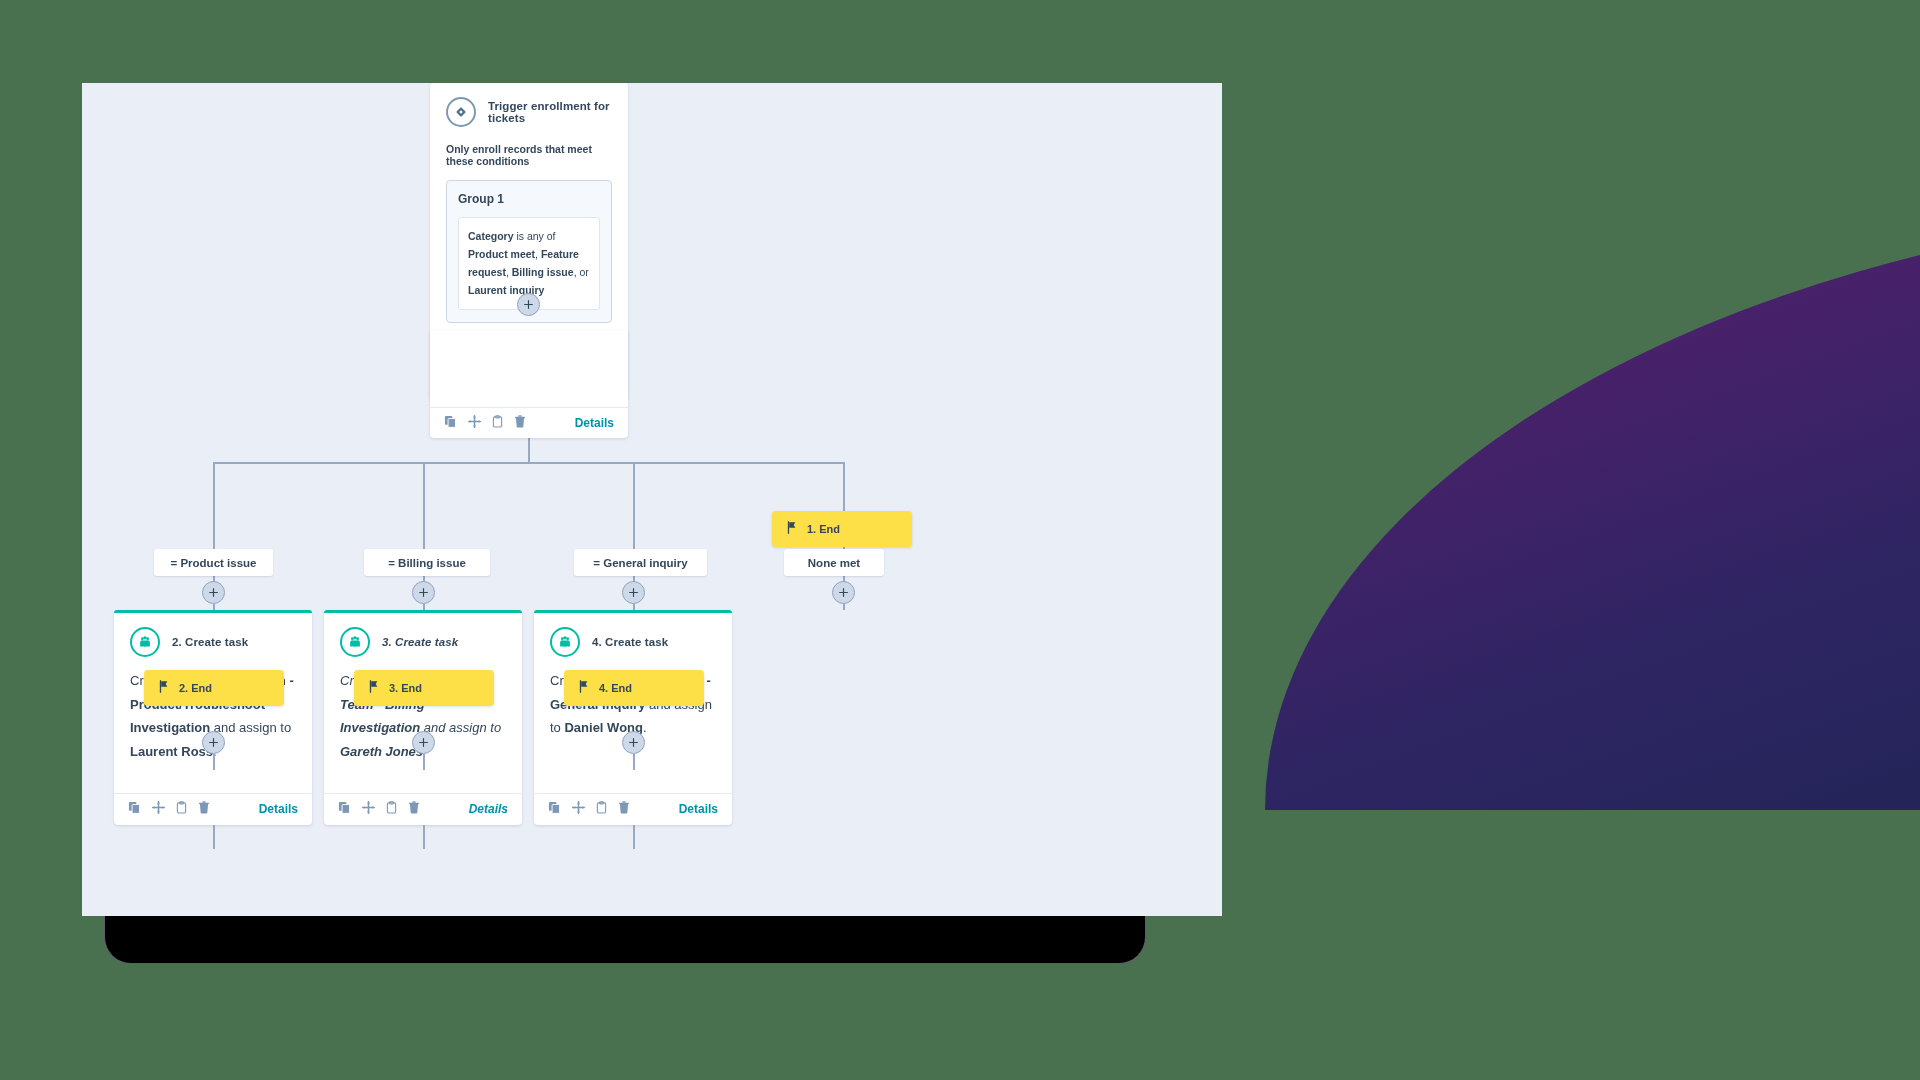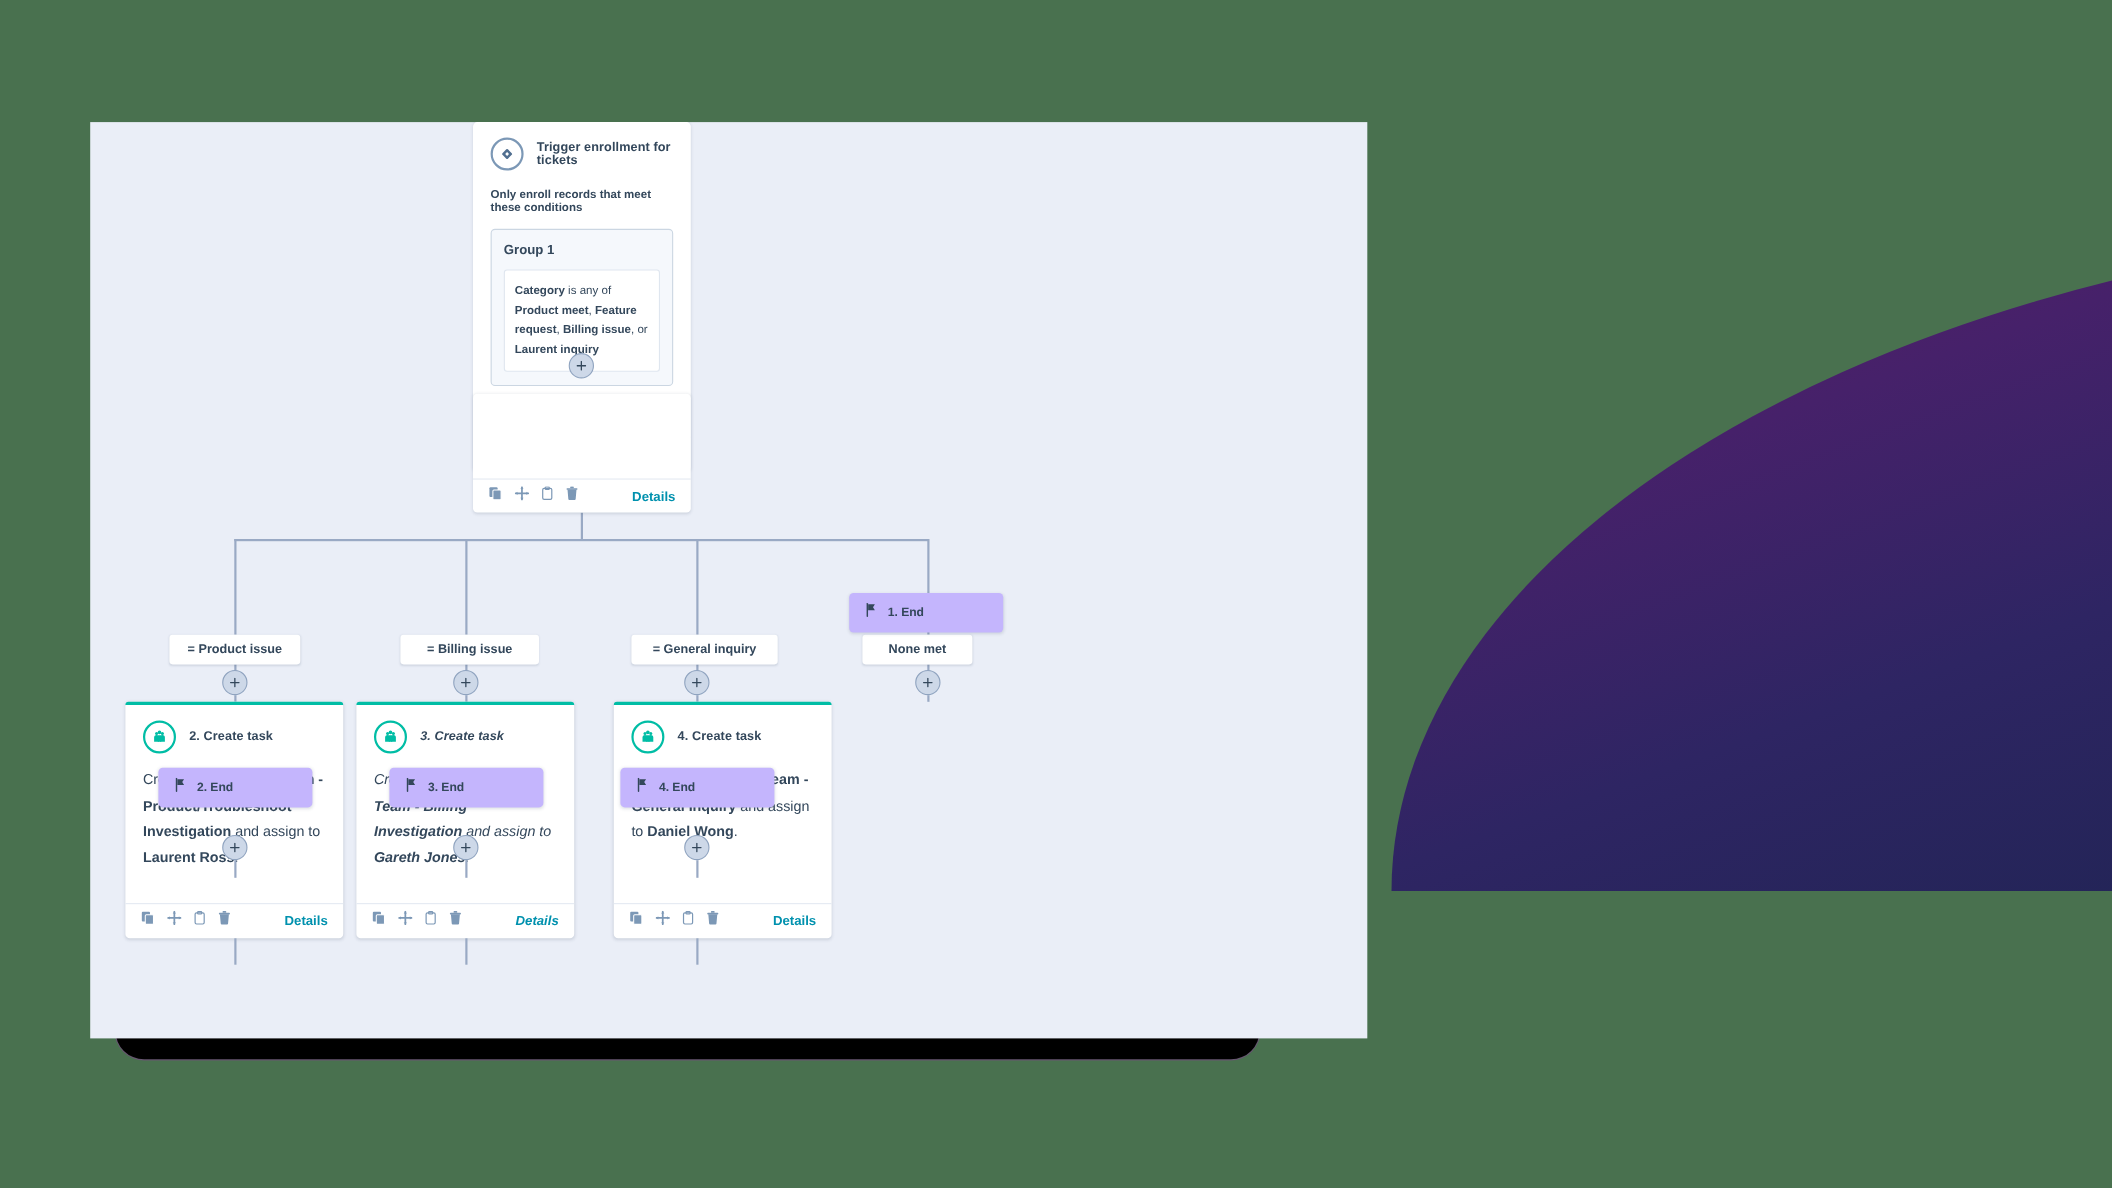--- a/index.html
+++ b/index.html
@@ -39,26 +39,25 @@
     height: 840px;
     background: #000000;
     border-radius: 26px;
     box-shadow: 0 0 0 1px rgba(128, 64, 140, 0.55);
   }
 
   
   .canvas {
     position: absolute;
     left: 82px;
-    top: 111px;
+    top: 83px;
     width: 1140px;
     height: 833px;
     background: #eaeef7;
     overflow: hidden;
-    padding-left: 21px;
   }
 
   
   .line-v {
     position: absolute;
     width: 2px;
     background: #99a9c4;
   }
   .line-h {
     position: absolute;
@@ -226,21 +225,21 @@
   .task-card .top-bar {
     height: 3px;
     background: #00bda5;
     border-radius: 4px 4px 0 0;
   }
 
   
   .end-card {
     position: absolute;
     height: 36px;
-    background: #c4b5fd;
+    background: #fde047;
     border-radius: 4px;
     box-shadow: 0 1px 3px rgba(42, 61, 89, 0.16);
     display: flex;
     align-items: center;
     gap: 9px;
     padding-left: 14px;
     box-sizing: border-box;
   }
   .end-label {
     font-size: 11px;
@@ -488,21 +487,21 @@
           <span><svg width="12" height="13" viewBox="0 0 12 14">
                 <path d="M1.6 3.3h8.8l-0.8 9.2a1 1 0 0 1-1 0.9H3.4a1 1 0 0 1-1-0.9z" fill="#7c98b6"></path>
                 <rect x="0.6" y="2" width="10.8" height="1.5" rx="0.7" fill="#7c98b6"></rect>
                 <rect x="4.2" y="0.3" width="3.6" height="1.7" rx="0.7" fill="#7c98b6"></rect>
               </svg></span>
         </div>
         <span class="details-link">Details</span>
       </div>
     </div>
 
-    <div class="card task-card" style="left:452px; top:527px;margin-left:24px;">
+    <div class="card task-card" style="left:452px; top:527px;">
       <div class="top-bar"></div>
       <div class="card-body">
         <div class="card-head">
           <span class="icon-circle teal">
             <svg width="14" height="14" viewBox="0 0 16 16">
               <circle cx="5" cy="4.3" r="1.6" fill="#00bda5"></circle>
               <circle cx="11" cy="4.3" r="1.6" fill="#00bda5"></circle>
               <circle cx="8" cy="3.2" r="1.9" fill="#00bda5"></circle>
               <path d="M2.4 13V8.6a2.6 2.6 0 0 1 5.2 0V13z" fill="#00bda5"></path>
               <path d="M8.4 13V8.6a2.6 2.6 0 0 1 5.2 0V13z" fill="#00bda5"></path>

